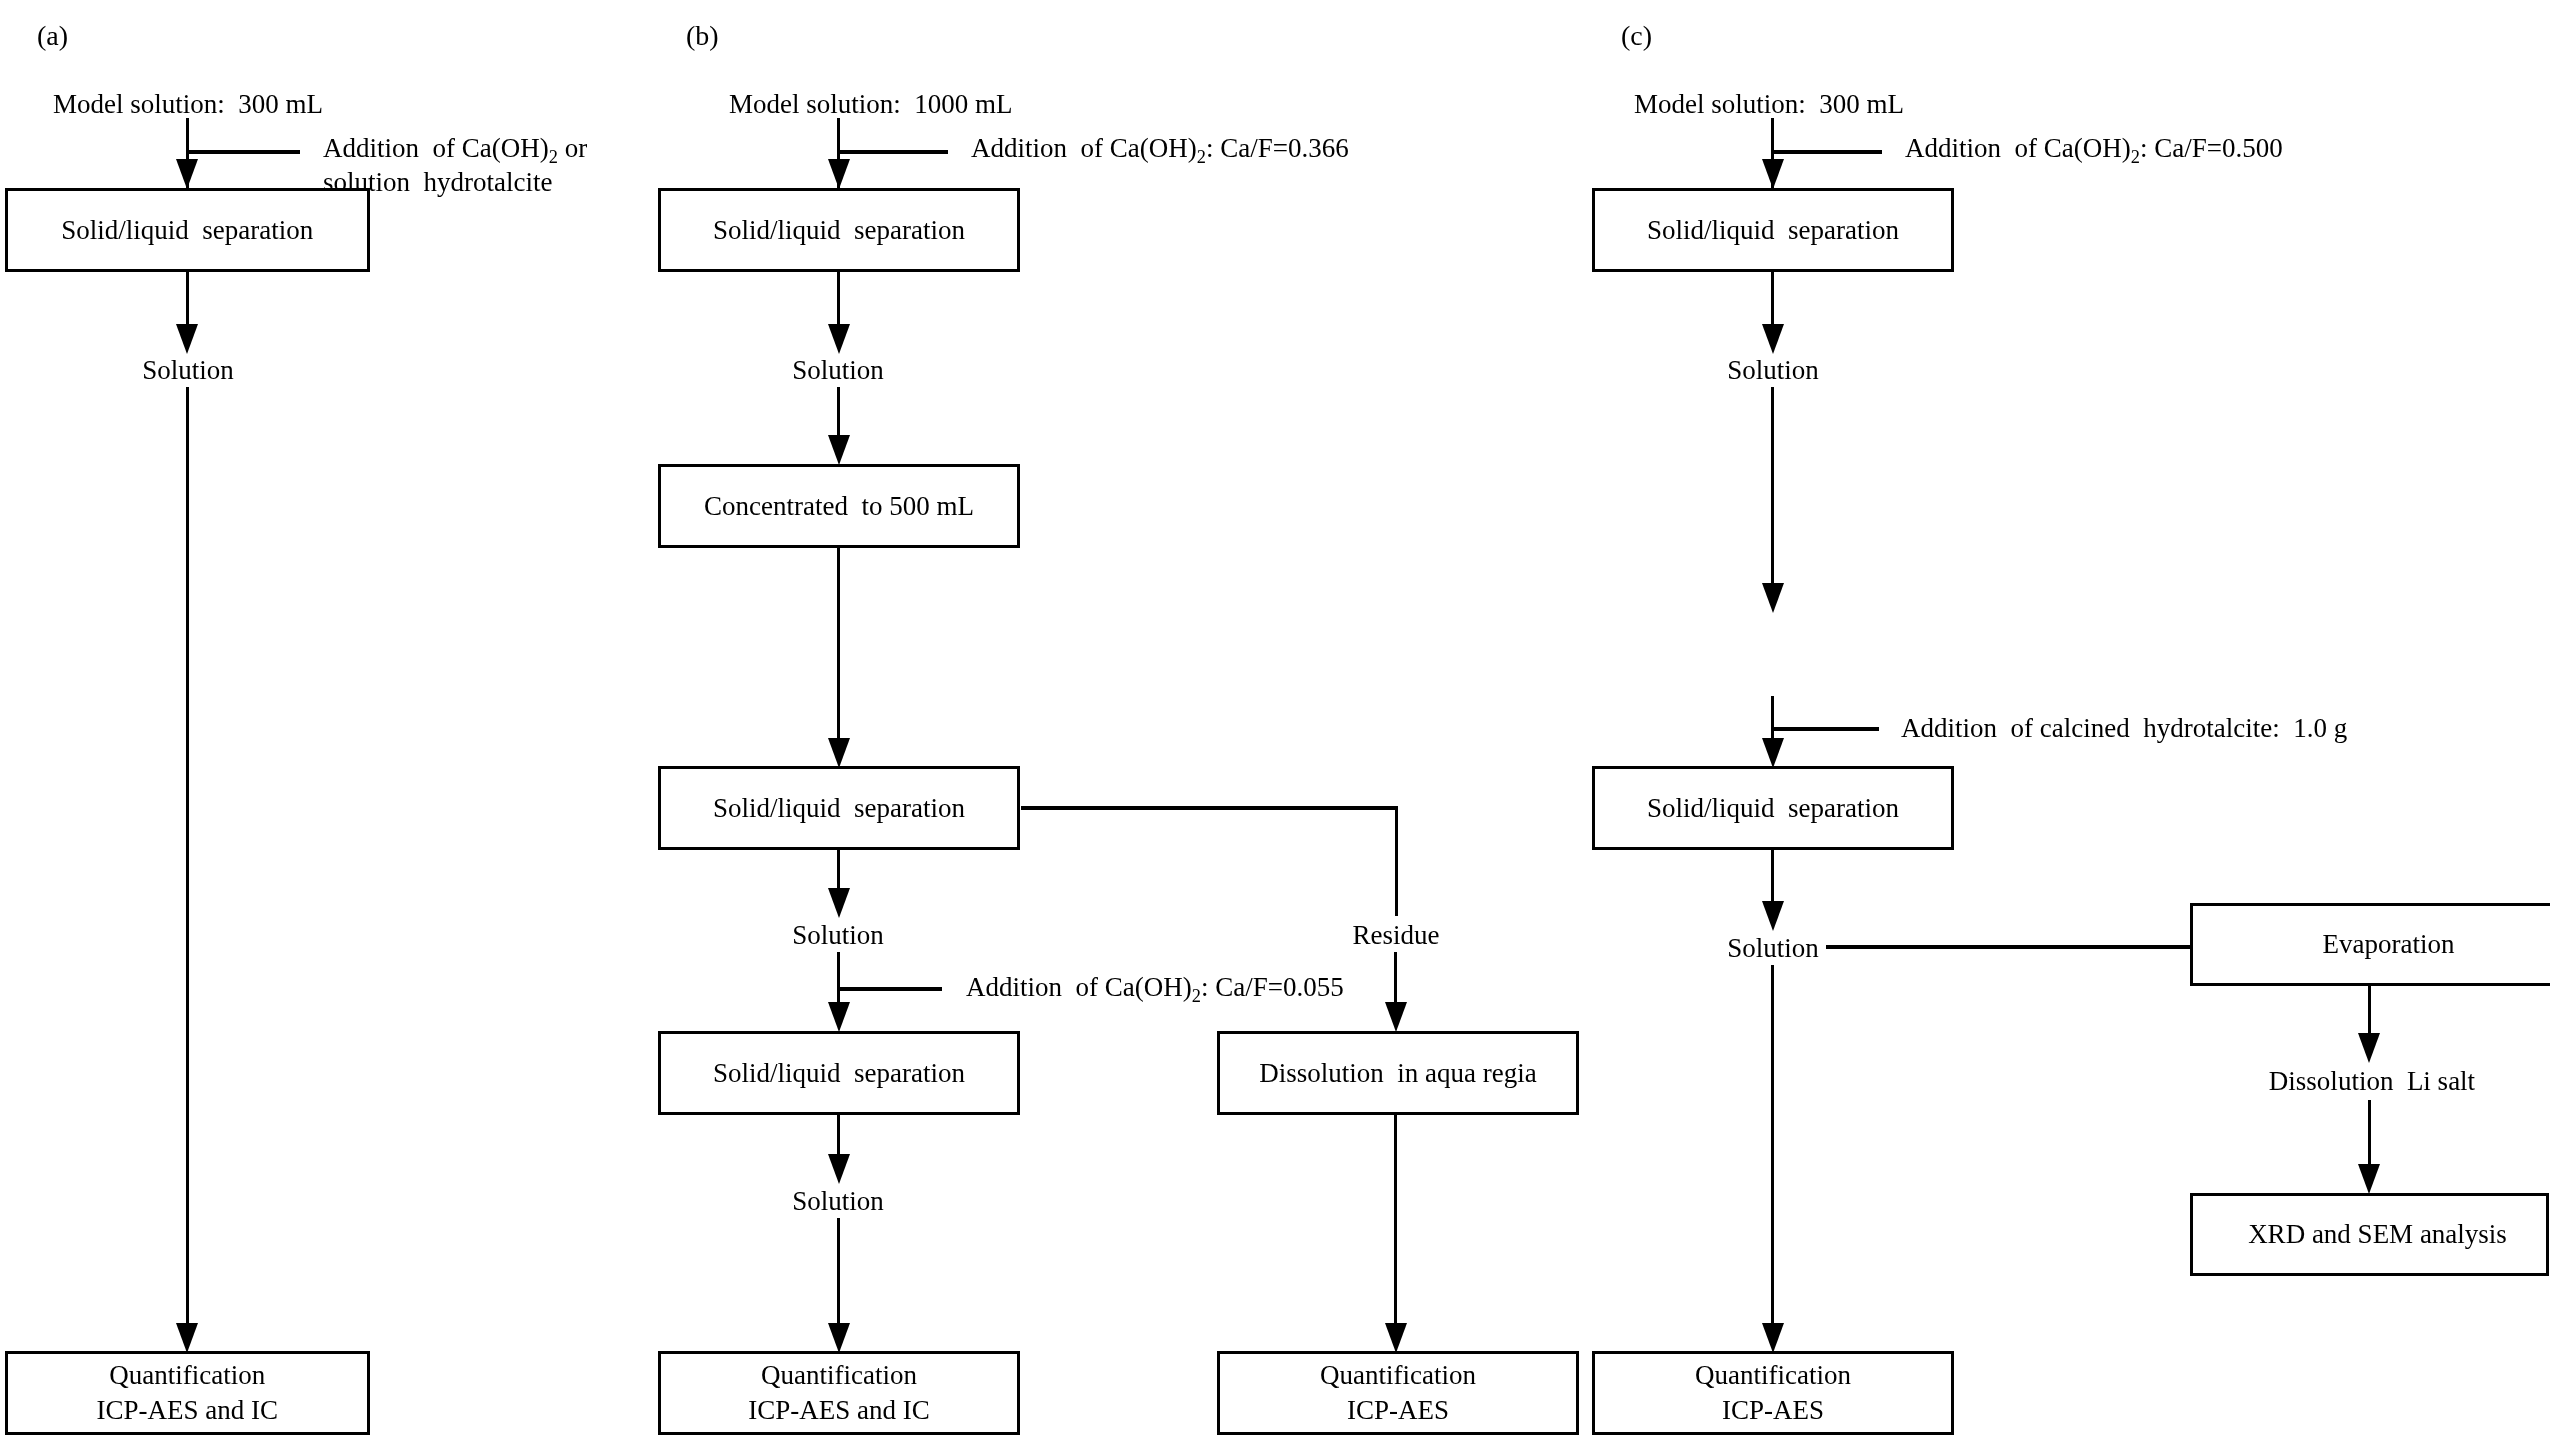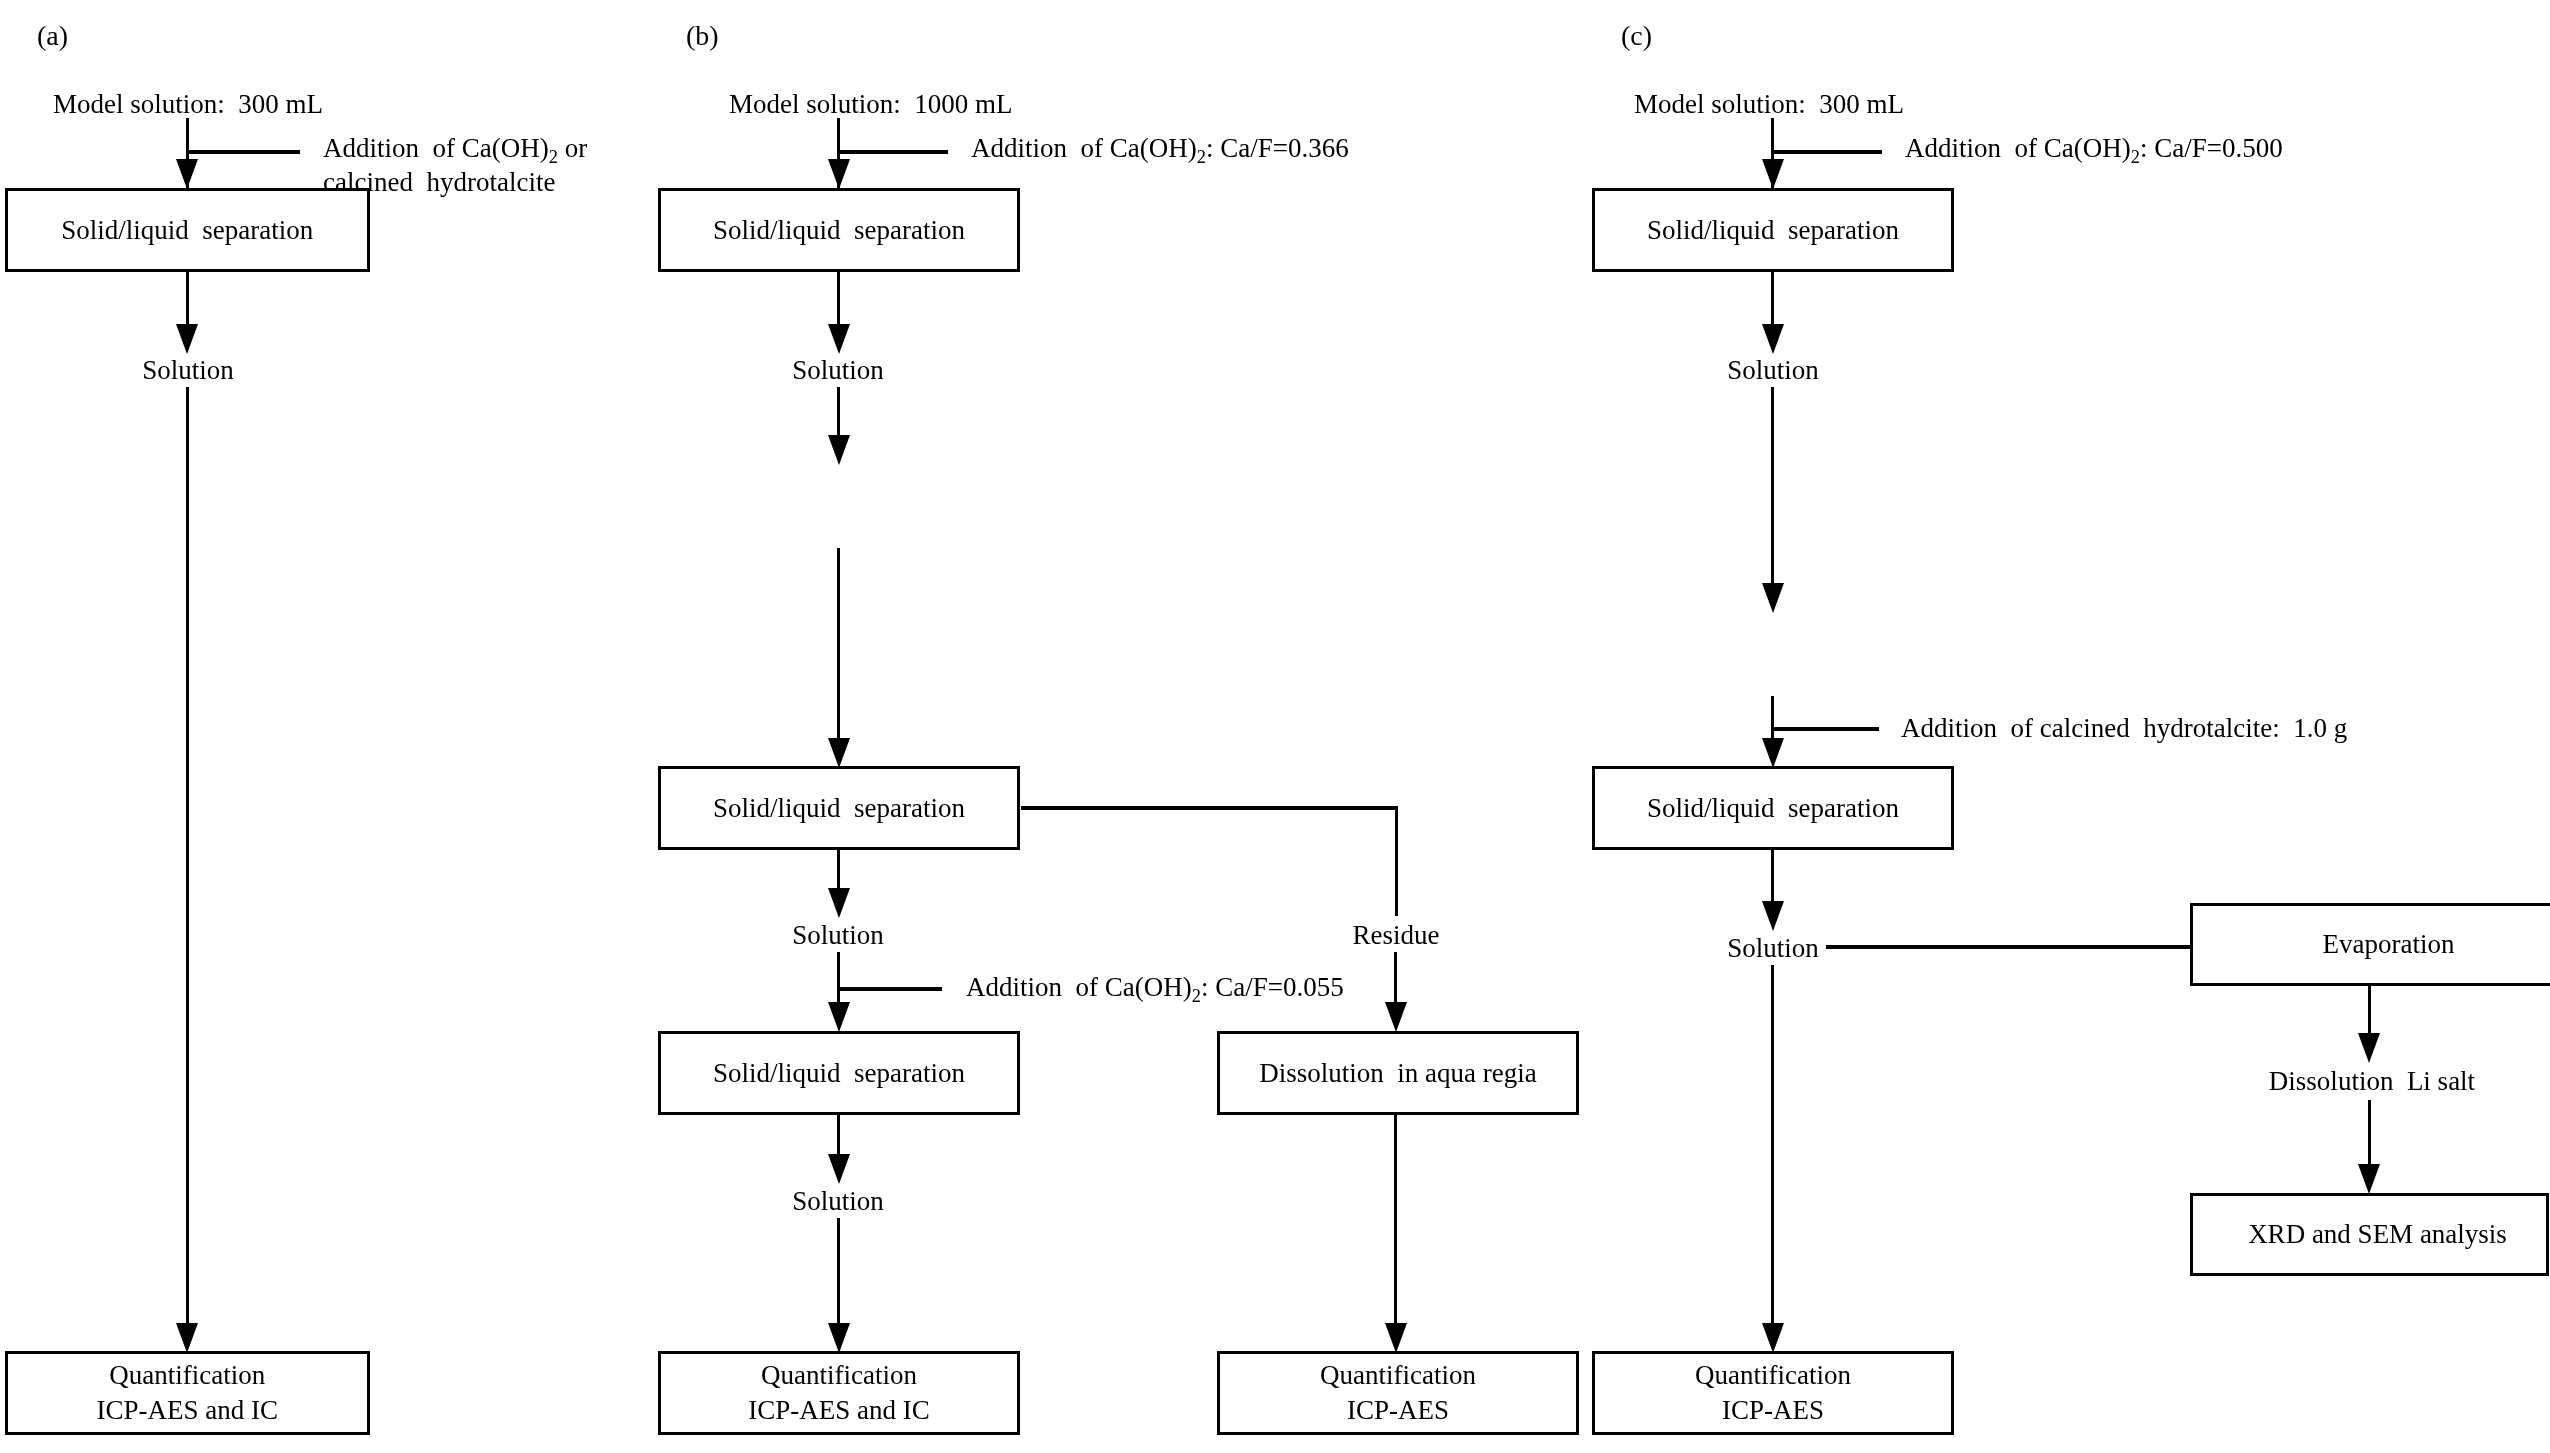--- a/index.html
+++ b/index.html
@@ -31,21 +31,21 @@
 <body>
 
 <div id="figure">
 
   <div class="txt panel-label" style="left:37px; top:20px;">(a)</div>
   <div class="txt" style="left:53px; top:89px;">Model solution:  300 mL</div>
 
   <div class="vl" style="left:186px; top:118px; height:71px;"></div>
   <div class="hl" style="left:188px; top:150px; width:112px;"></div>
   <div class="txt" style="left:323px; top:133px;"><span>Addition  of Ca(OH)</span><sub>2</sub><span> or</span></div>
-  <div class="txt" style="left:323px; top:167px;">calcined  hydrotalcite</div>
+  <div class="txt" style="left:323px; top:167px;">solution  hydrotalcite</div>
   <div class="ah" style="left:176px; top:159px;"></div>
 
   <div class="box" style="left:4.7px; top:188px; width:365px; height:84px;"><span>Solid/liquid  separation</span></div>
 
   <div class="vl" style="left:186px; top:272px; height:56px;"></div>
   <div class="ah" style="left:176px; top:324px;"></div>
   <div class="txt ctr" style="left:99px; top:355px; width:178px;">Solution</div>
 
   <div class="vl" style="left:186px; top:387px; height:937px;"></div>
   <div class="ah" style="left:176px; top:1323px;"></div>
@@ -63,20 +63,21 @@
   <div class="ah" style="left:828px; top:159px;"></div>
 
   <div class="box" style="left:658px; top:188px; width:362px; height:84px;"><span>Solid/liquid  separation</span></div>
 
   <div class="vl" style="left:837px; top:272px; height:56px;"></div>
   <div class="ah" style="left:828px; top:324px;"></div>
   <div class="txt ctr" style="left:749px; top:355px; width:178px;">Solution</div>
 
   <div class="vl" style="left:837px; top:387px; height:52px;"></div>
   <div class="ah" style="left:828px; top:435px;"></div>
+  <div class="box" style="left:658px; top:464px; width:362px; height:84px;"><span>Concentrated  to 500 mL</span></div>
 
   <div class="vl" style="left:837px; top:548px; height:192px;"></div>
   <div class="ah" style="left:828px; top:738px;"></div>
   <div class="box" style="left:658px; top:766px; width:362px; height:84px;"><span>Solid/liquid  separation</span></div>
 
   <div class="hl" style="left:1021px; top:806px; width:377px;"></div>
   <div class="vl" style="left:1395px; top:806px; height:110px;"></div>
 
   <div class="vl" style="left:837px; top:850px; height:41px;"></div>
   <div class="ah" style="left:828px; top:888px;"></div>

